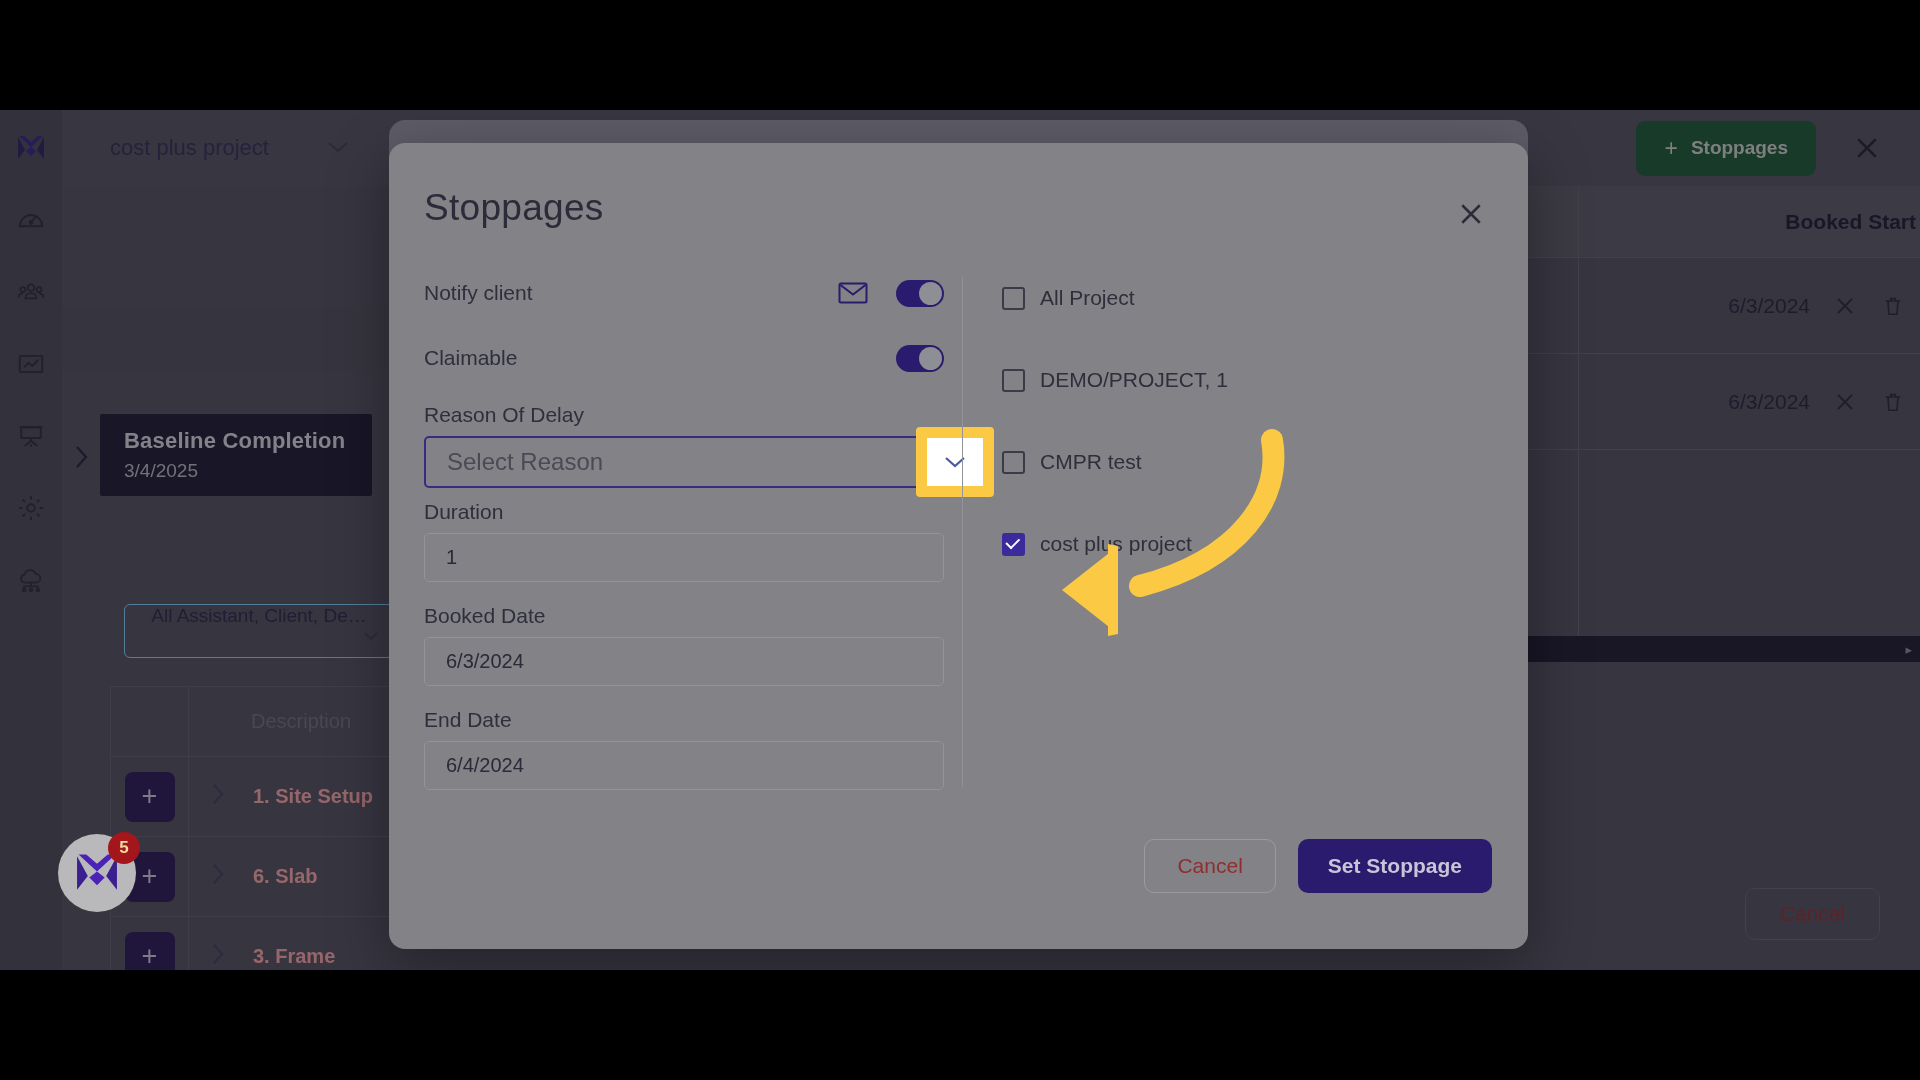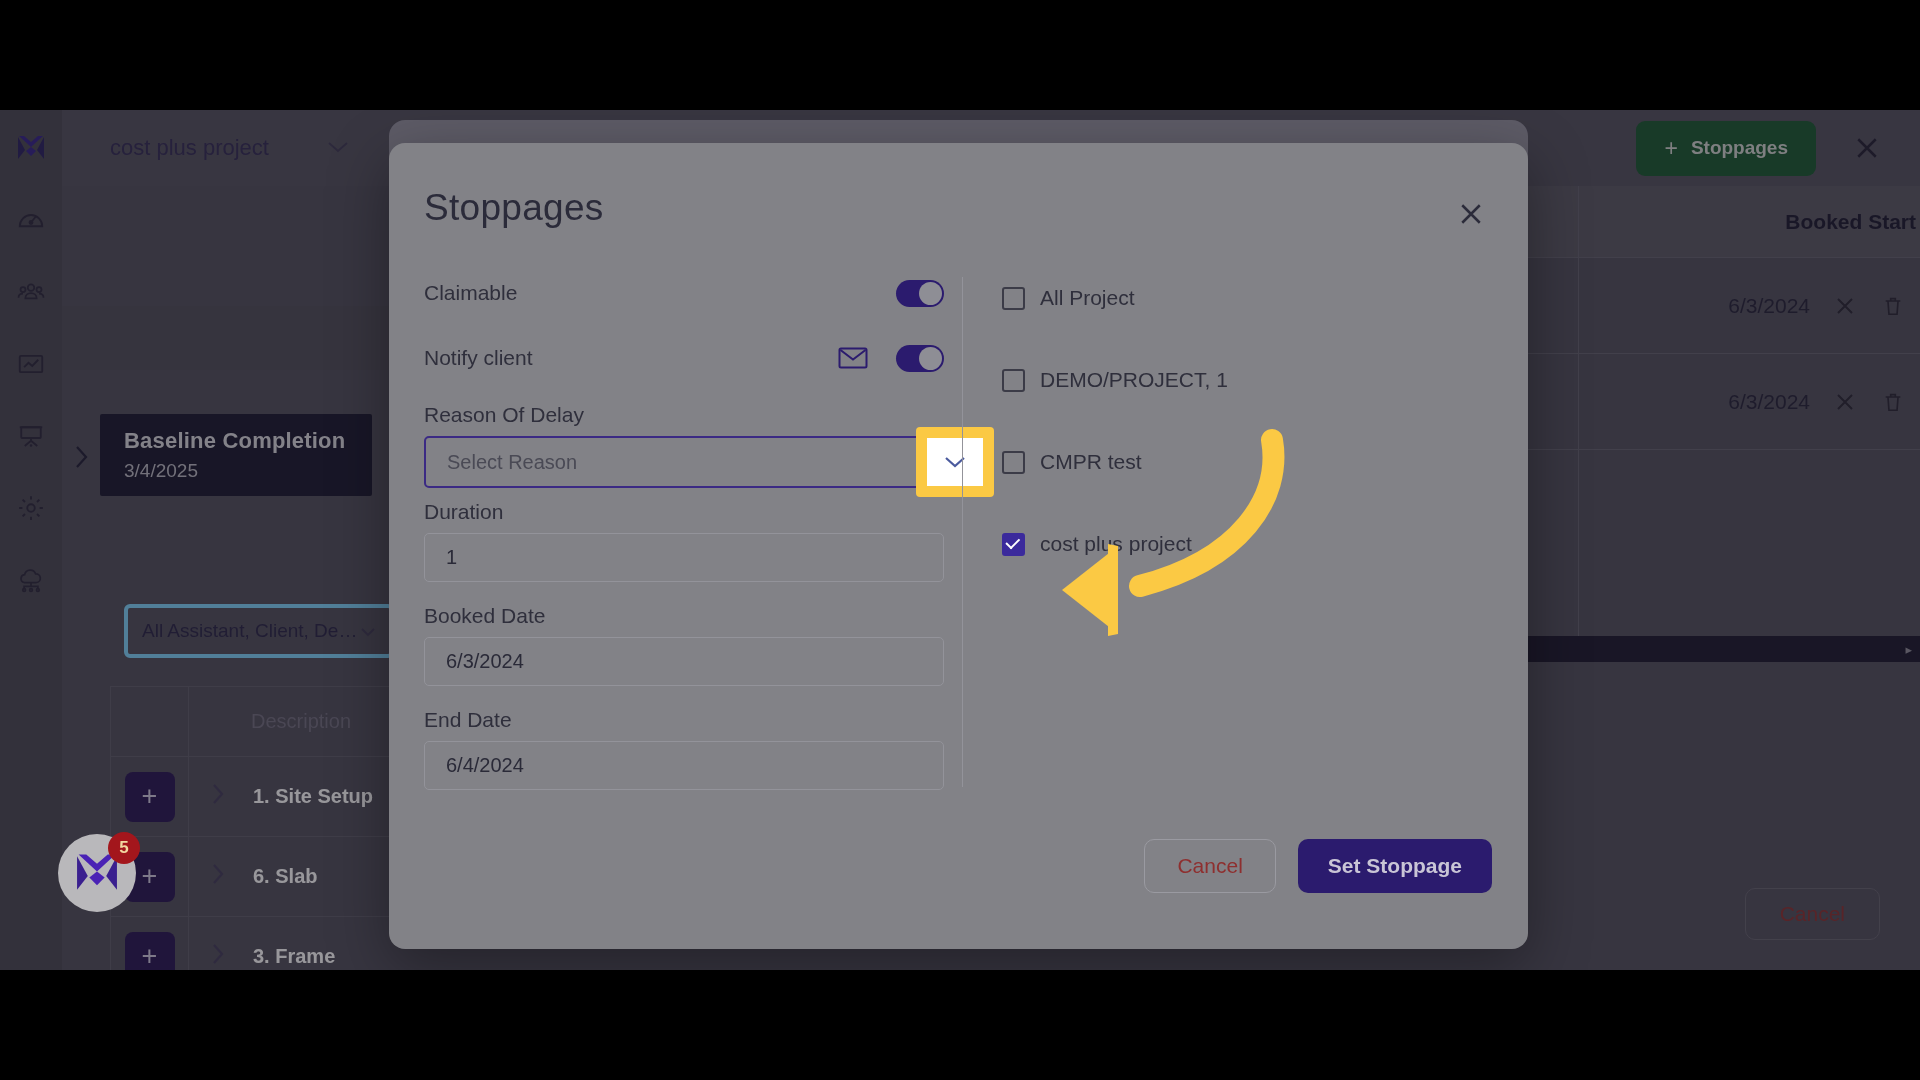--- a/index.html
+++ b/index.html
@@ -90,25 +90,26 @@
   .baseline-title { color: #d9d9de; font-size: 22px; font-weight: 700; letter-spacing: .2px;}
   .baseline-date { color: #b9b8c2; font-size: 19px; margin-top: 6px;}
   .chev-left-small {
     position: absolute; left: 12px; top: 258px;
     color: #1a1830; font-size: 22px;
   }
 
   .filter-box {
     position: absolute; left: 62px; top: 418px;
     width: 270px; height: 54px;
-    border: 4px solid #7dd3fc;
+    border: 1px solid #7dd3fc;
     border-radius: 6px;
     display: flex; align-items: center;
     padding: 0 14px;
     color: #231f42; font-size: 19px;
+    flex-direction: column;
   }
   .filter-box .chev { margin-left: auto; color: #3b3652; font-size: 15px;}
 
   .task-grid {
     position: absolute; left: 48px; top: 500px;
     width: 1412px; height: 284px;
     border-top: 1px solid #5c5a66;
     border-left: 1px solid #5c5a66;
   }
   .task-head {
@@ -125,21 +126,21 @@
   .plusbtn {
     width: 50px; height: 50px; background: #220f4f;
     border-radius: 8px; color: #cfcade;
     display: flex; align-items: center; justify-content: center;
     font-size: 27px; font-weight: 300; cursor: pointer;
   }
   .cell-plus { width: 78px; border-right: 1px solid #5c5a66; height: 100%;
     display: flex; align-items: center; justify-content: center;}
   .cell-desc { flex: 1; display: flex; align-items: center; gap: 28px; padding-left: 22px;}
   .row-chev { color: #3d3755; font-size: 22px; cursor: pointer; }
-  .row-label { color: #ffffff; font-size: 20px; font-weight: 700; }
+  .row-label { color: #fca5a5; font-size: 20px; font-weight: 700; }
 
   
   .right-table {
     position: absolute; left: 1522px; top: 76px;
     width: 398px; height: 460px;
   }
   .rt-head {
     height: 72px; background: #56535f;
     display: flex; align-items: center; justify-content: flex-end;
     padding-right: 4px;
@@ -236,21 +237,21 @@
   .input-box {
     height: 49px; border: 1px solid #93939a; border-radius: 5px;
     display: flex; align-items: center; padding-left: 21px;
     color: #2a2a38; font-size: 20px;
     background: transparent;
   }
   .select-wrap { position: relative; height: 52px; }
   .select-box {
     height: 52px; border: 2px solid #3b2a84; border-radius: 5px;
     display: flex; align-items: center; padding-left: 21px;
-    color: #4a4a55; font-size: 20px; background: transparent;
+    color: #4a4a55; font-size: 24px; background: transparent;
     cursor: pointer;
   }
   .hl-btn {
     position: absolute; right: -50px; top: -9px;
     width: 78px; height: 70px;
     background: #fbc944; border-radius: 4px;
     display: flex; align-items: center; justify-content: center;
   }
   .hl-inner {
     width: 56px; height: 48px; background: #fff;
@@ -514,45 +515,45 @@
     <div class="modal">
 
       <div class="modal-title">Stoppages</div>
       <div class="modal-x">
         <svg width="30" height="30" viewBox="0 0 24 24" fill="none" stroke="#2b2b3a" stroke-width="2">
           <path d="M5 5 L19 19 M19 5 L5 19"></path>
         </svg>
       </div>
 
       <div class="col-left">
-
-        <div class="row-toggle">
-          <span class="fld-label">Claimable</span>
-          <span class="rt-right">
-            <span class="toggle">
-                <span class="knob"></span>
-              </span>
-          </span>
-        </div>
 
         <div class="row-toggle">
           <span class="fld-label">Notify client</span>
           <span class="rt-right">
             <span class="mail-ico">
               <svg width="30" height="24" viewBox="0 0 30 24" fill="none" stroke="#2b1b6e" stroke-width="2">
                 <rect x="1.5" y="2.5" width="27" height="19" rx="1.5"></rect>
                 <path d="M2.5 4 L15 13.5 L27.5 4"></path>
               </svg>
             </span>
             <span class="toggle">
                 <span class="knob"></span>
               </span>
           </span>
         </div>
 
+        <div class="row-toggle">
+          <span class="fld-label">Claimable</span>
+          <span class="rt-right">
+            <span class="toggle">
+                <span class="knob"></span>
+              </span>
+          </span>
+        </div>
+
         <div class="fld-group">
           <div class="fld-title">Reason Of Delay</div>
           <div class="select-wrap">
             <div class="select-box">
               <span>Select Reason</span>
             </div>
             <div class="hl-btn">
               <div class="hl-inner">
                 <svg width="22" height="13" viewBox="0 0 22 13" fill="none" stroke="#4b5b9e" stroke-width="2.2">
                   <path d="M2 2 L11 10 L20 2"></path>

